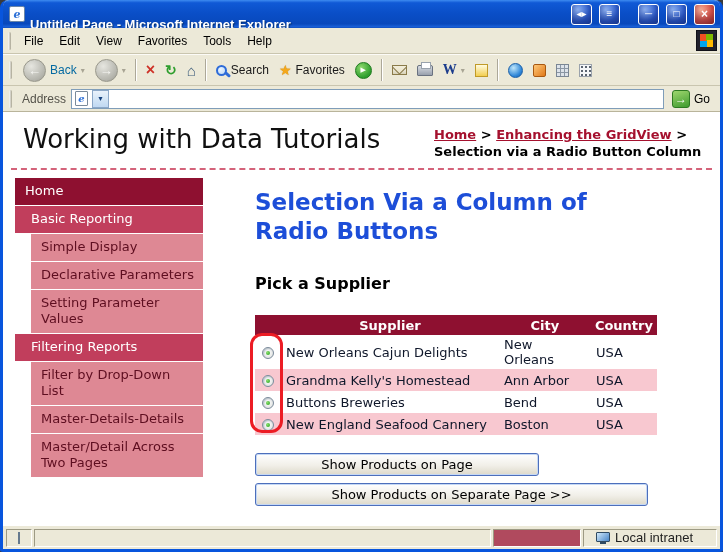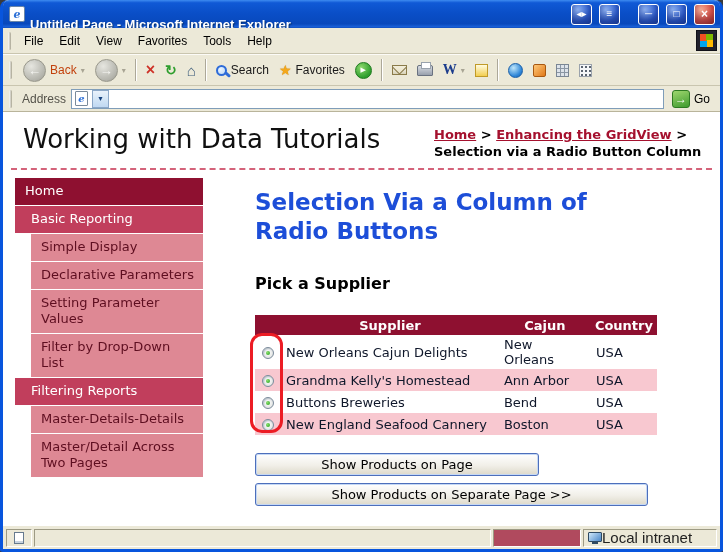--- a/index.html
+++ b/index.html
@@ -37,21 +37,21 @@
   .throbber { margin-left:auto; width:21px; height:21px; background:#20202C; border:1px solid #101018;
               display:flex; align-items:center; justify-content:center; }
   .winflag { width:13px; height:13px;
              background:conic-gradient(#7FBA00 0 90deg, #FFB900 0 180deg, #00A4EF 0 270deg, #F25022 0); }
 
   
   .toolbar { height:32px; flex:0 0 32px; display:flex; align-items:center; gap:2px; padding:0 4px;
              border-top:1px solid #FCFBF7; border-bottom:1px solid #C9C5AF; background:#ECE9D8; }
   .tbtn { display:flex; align-items:center; gap:4px; padding:2px 4px; border-radius:3px;
           font-size:12px; color:#1A1A1A; cursor:pointer; white-space:nowrap; }
-  .tbtn .lbl-disabled { color:#c2410c; }
+  .tbtn .lbl-disabled { color:#0369a1; }
   .nav-circle { width:23px; height:23px; border-radius:50%; border:1px solid #99988C;
                 display:flex; align-items:center; justify-content:center; color:#F6F6F2;
                 font-size:13px; font-weight:bold;
                 background:radial-gradient(circle at 35% 30%, #E6E6E0, #B4B4AC 70%, #96968E); }
   .chev { font-size:8px; color:#A8A494; }
   .sep { width:2px; height:22px; margin:0 3px; flex:0 0 2px;
          background:linear-gradient(90deg,#ACA899 0 1px,#FFFFFF 1px 2px); }
   .glyph-stop { color:#CE3228; font-size:16px; font-weight:bold; }
   .glyph-refresh { color:#2E9E2E; font-size:14px; font-weight:bold; }
   .glyph-home { color:#3A5A7A; font-size:15px; font-weight:bold; }
@@ -148,22 +148,22 @@
             border:1px solid #4D6FBB; border-radius:3px;
             background:linear-gradient(180deg,#FFFFFF,#F1EFE8 55%,#DDD9CA);
             box-shadow:inset 0 0 0 1px #C5D8F5; }
   .xp-btn.b1 { width:284px; }
   .xp-btn.b2 { width:393px; }
 
   
   .statusbar { height:24px; flex:0 0 24px; display:flex; align-items:center; gap:2px;
                padding:2px 3px; border-top:1px solid #fff; background:#ECE9D8;
                border-radius:0 0 2px 2px; }
-  .pane { height:18px; display:flex; align-items:center; padding:0 4px;
-          font-size:15px; color:#222; background:#ECE9D8;
+  .pane { height:18px; display:flex; align-items:center; gap:5px; padding:0 12px;
+          font-size:13px; color:#222; background:#ECE9D8;
           border:1px solid; border-color:#9D9A84 #FFFFFF #FFFFFF #9D9A84; }
   .pane.icon-pane { width:26px; flex:0 0 26px; justify-content:center; }
   .pane.main-pane { flex:1; }
   .pane.accent-pane { width:88px; flex:0 0 88px; background:#B04A5E; }
   .pane.zone-pane { width:134px; flex:0 0 134px; }
   .status-doc { width:10px; height:12px; background:#fff; border:1px solid #667A8E;
                 box-shadow:inset 0 -2px 0 #C8D4E0; }
   .monitor { width:14px; height:10px; border:1px solid #2F4A62; border-radius:1px; position:relative;
              background:linear-gradient(135deg,#CFE8FA,#4A86C8); margin-bottom:2px; }
   .monitor::after { content:""; position:absolute; left:3px; bottom:-3px; width:6px; height:2px;
@@ -287,43 +287,43 @@
     <div class="divider"></div>
 
     <div class="columns">
 
       <div class="sidebar">
         <div class="side-item top">Home</div>
         <div class="side-item section">Basic Reporting</div>
         <div class="side-item sub">Simple Display</div>
         <div class="side-item sub">Declarative Parameters</div>
         <div class="side-item sub">Setting Parameter Values</div>
+        <div class="side-item section">Filtering Reports</div>
         <div class="side-item sub">Filter by Drop-Down List</div>
-        <div class="side-item section">Filtering Reports</div>
         <div class="side-item sub">Master-Details-Details</div>
         <div class="side-item sub">Master/Detail Across Two Pages</div>
       </div>
 
       <div class="main">
         <div class="main-heading">Selection Via a Column of Radio Buttons</div>
         <div class="sub-heading">Pick a Supplier</div>
 
         <div class="grid-wrap">
           <table class="grid">
             <colgroup>
               <col style="width:26px">
                 <col style="width:218px">
                 <col style="width:92px">
                 <col style="width:66px">
             </colgroup>
             <tbody>
                 <tr>
               <th></th>
               <th>Supplier</th>
-              <th>Cajun</th>
+              <th>City</th>
               <th>Country</th>
             </tr>
             <tr>
               <td class="radio-cell"><span class="radio"></span></td>
               <td>New Orleans Cajun Delights</td>
               <td>New Orleans</td>
               <td>USA</td>
             </tr>
             <tr class="alt">
               <td class="radio-cell"><span class="radio"></span></td>

